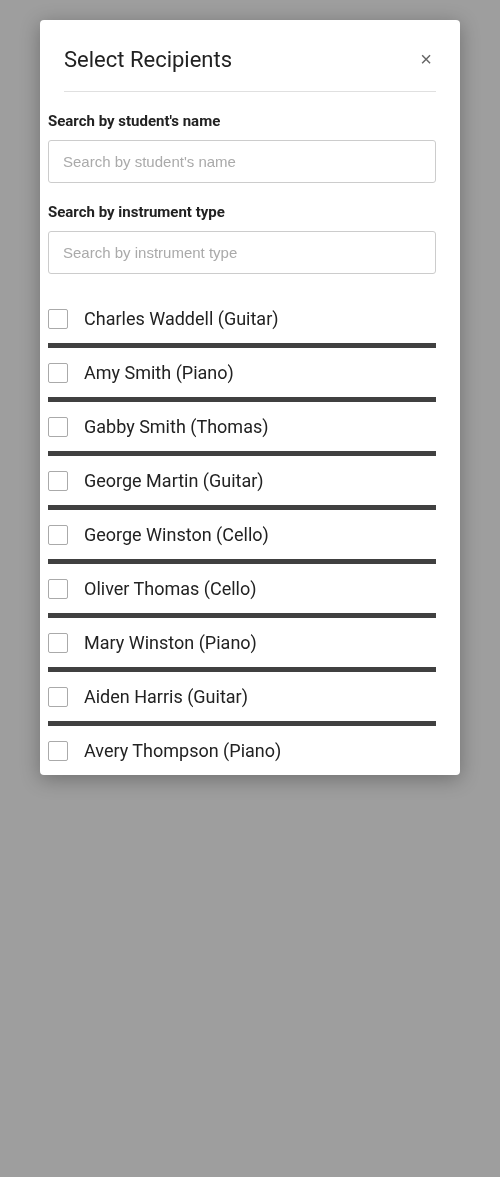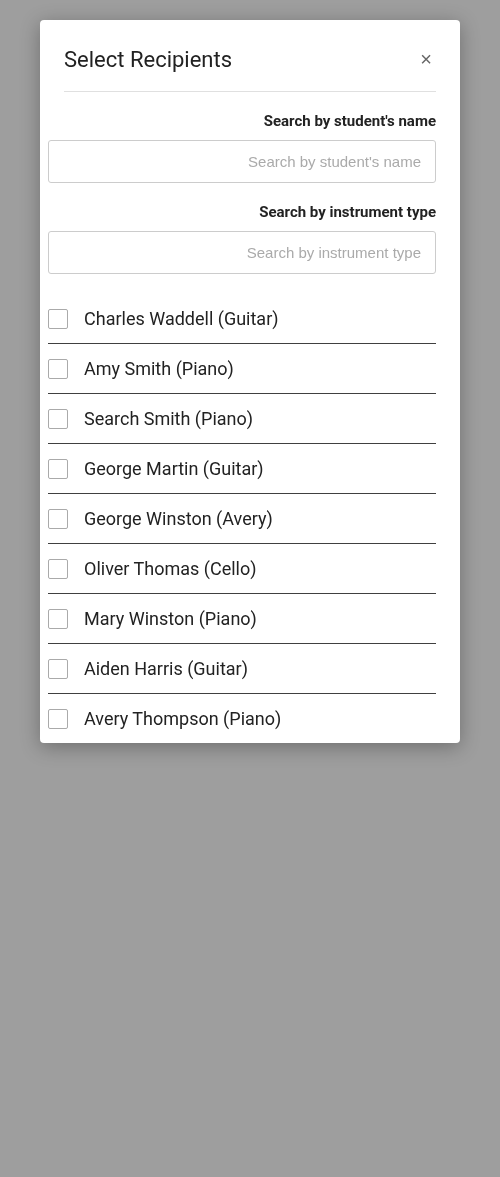--- a/index.html
+++ b/index.html
@@ -1,19 +1,18 @@
 <!DOCTYPE html>
 <html><head>
   <meta charset="utf-8">
   <style>
     * {
       box-sizing: border-box;
       margin: 0;
       padding: 0;
-      text-align: right;
     }
 
     body {
       width: 500px;
       height: 1177px;
       background-color: #b0b0b0;
       display: flex;
       align-items: flex-start;
       justify-content: center;
       font-family: -apple-system, BlinkMacSystemFont, 'Segoe UI', Roboto, sans-serif;
@@ -101,21 +100,21 @@
     .student-list {
       list-style: none;
       padding: 0;
       margin: 0;
     }
 
     .student-item {
       display: flex;
       align-items: center;
       padding: 14px 0;
-      border-bottom: 1px solid #404040;
+      border-bottom: 5px solid #404040;
       cursor: pointer;
     }
 
     .student-item:last-child {
       border-bottom: none;
     }
 
     .student-checkbox {
       width: 20px;
       height: 20px;
@@ -177,29 +176,29 @@
       <li class="student-item">
             <input type="checkbox" class="student-checkbox" style="">
             <span class="student-name">Charles Waddell (Guitar)</span>
           </li>
           <li class="student-item">
             <input type="checkbox" class="student-checkbox" style="">
             <span class="student-name">Amy Smith (Piano)</span>
           </li>
           <li class="student-item">
             <input type="checkbox" class="student-checkbox" style="">
-            <span class="student-name">Search Smith (Piano)</span>
+            <span class="student-name">Gabby Smith (Thomas)</span>
           </li>
           <li class="student-item">
             <input type="checkbox" class="student-checkbox" style="">
             <span class="student-name">George Martin (Guitar)</span>
           </li>
           <li class="student-item">
             <input type="checkbox" class="student-checkbox" style="">
-            <span class="student-name">George Winston (Avery)</span>
+            <span class="student-name">George Winston (Cello)</span>
           </li>
           <li class="student-item">
             <input type="checkbox" class="student-checkbox" style="">
             <span class="student-name">Oliver Thomas (Cello)</span>
           </li>
           <li class="student-item">
             <input type="checkbox" class="student-checkbox" style="">
             <span class="student-name">Mary Winston (Piano)</span>
           </li>
           <li class="student-item">

